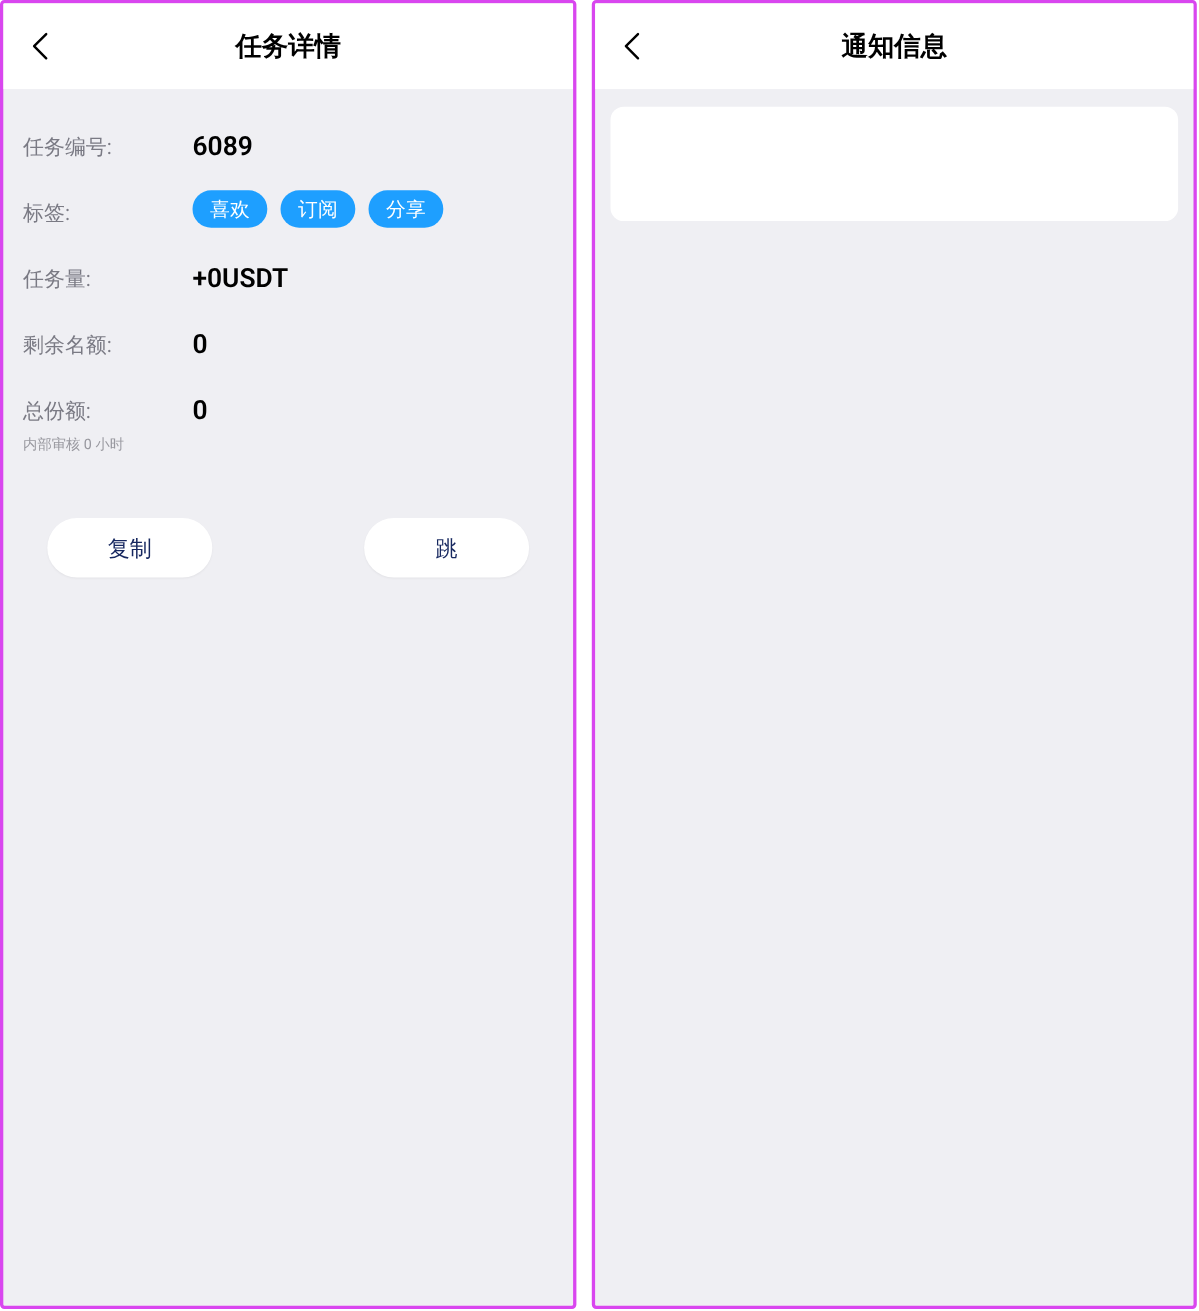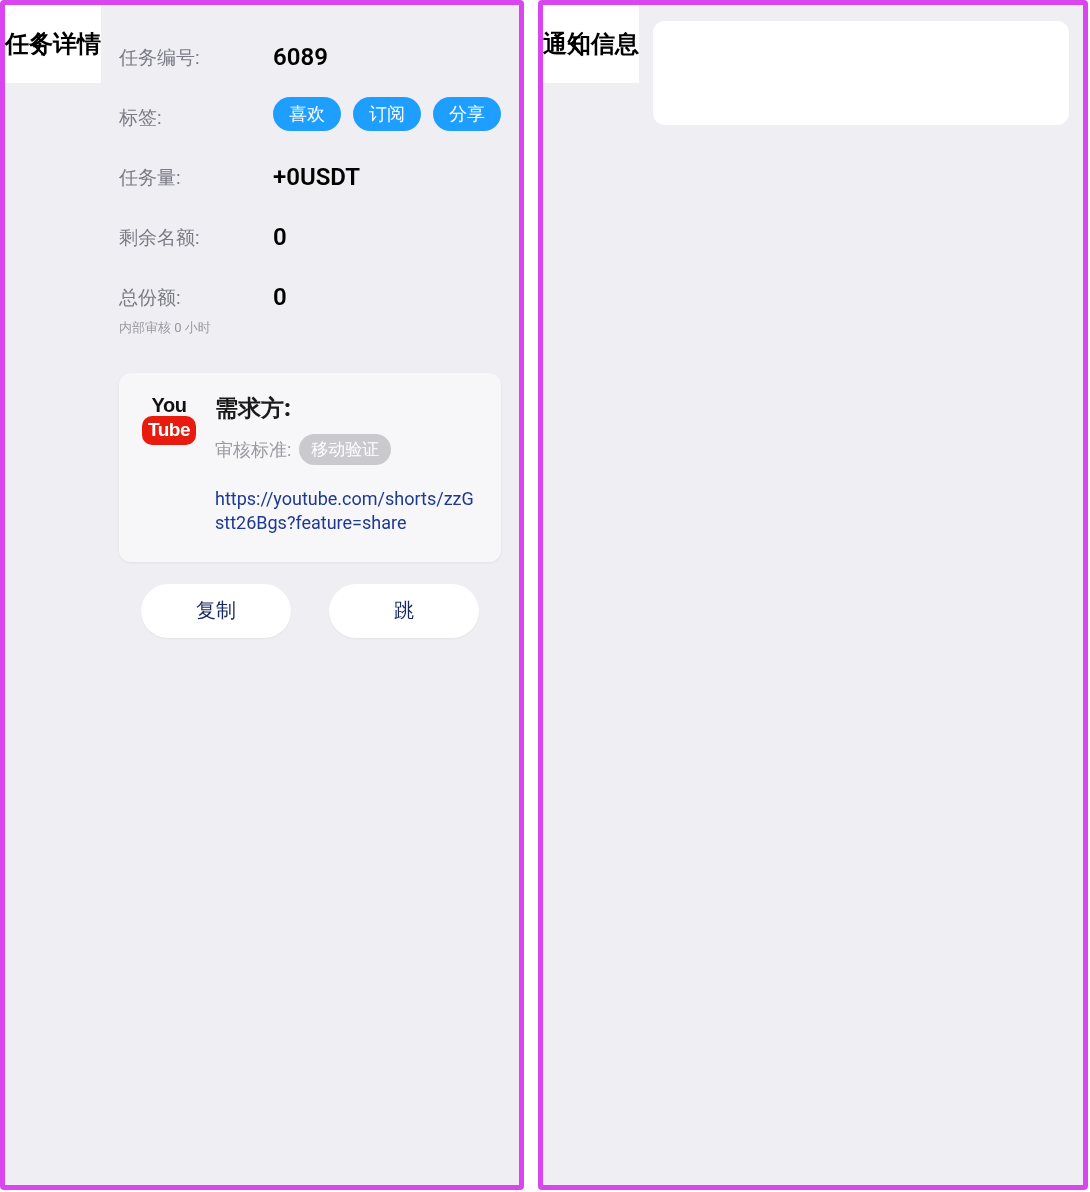--- a/index.html
+++ b/index.html
@@ -7,24 +7,24 @@
       font-family: -apple-system, BlinkMacSystemFont, "Segoe UI", Roboto, "Helvetica Neue", Arial, sans-serif;
       background: #fff;
       width: 1090px;
       height: 1192px;
       display: flex;
       gap: 14px;
       padding: 0;
     }
     .panel {
       background: #efeff3;
-      border: 5px solid #d946ef;
+      border: 3px solid #d946ef;
       border-radius: 4px;
       display: flex;
-      flex-direction: row;
+      flex-direction: column;
       overflow: hidden;
     }
     .panel-left { width: 524px; height: 1190px; }
     .panel-right { width: 550px; height: 1190px; }
     .header {
       height: 78px;
       background: #fff;
       display: flex;
       align-items: center;
       position: relative;
@@ -236,34 +236,20 @@
       </div>
 
       <div class="detail-row">
         <div class="detail-label">总份额:</div>
         <div class="detail-value">0</div>
       </div>
 
       <div class="audit-text">内部审核 0 小时</div>
     </div>
 
-    <div class="req-card">
-      <div class="yt-logo">
-        <div class="yt-top">You</div>
-        <div class="yt-box">Tube</div>
-      </div>
-      <div class="req-body">
-        <div class="req-title">需求方:</div>
-        <div class="req-std-row">
-          <span class="req-std-label">审核标准:</span>
-          <span class="std-pill">移动验证</span>
-        </div>
-        <div class="req-url">https://youtube.com/shorts/zzGstt26Bgs?feature=share</div>
-      </div>
-    </div>
 
     <div class="action-row">
       <div class="action-btn">复制</div>
       <div class="action-btn">跳</div>
     </div>
   </div>
 
 </div>
 
 <div class="panel panel-right">

